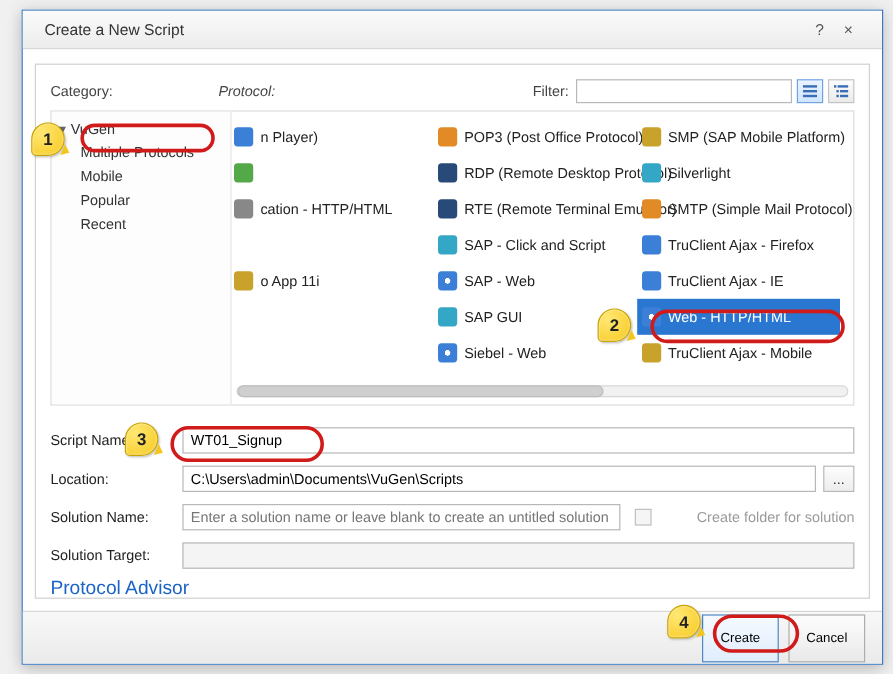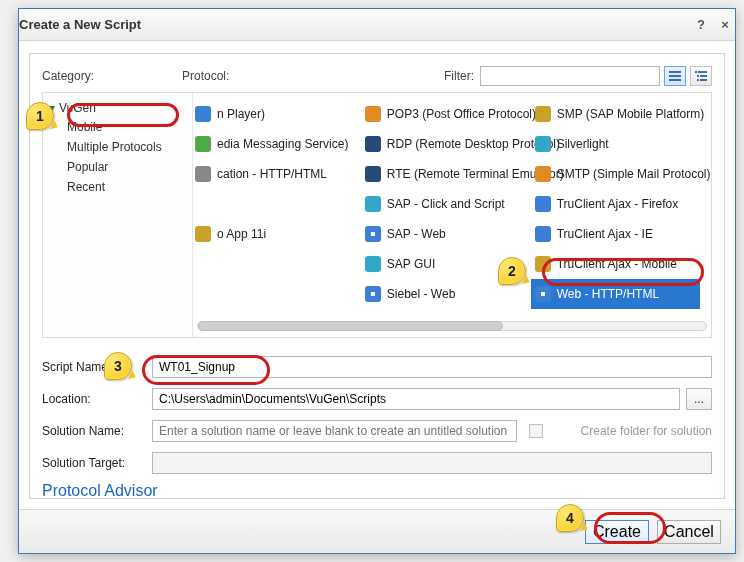--- a/index.html
+++ b/index.html
@@ -3,30 +3,30 @@
 <meta charset="utf-8">
 <style>
   * { box-sizing: border-box; font-family: "Segoe UI", Tahoma, sans-serif; }
   body { margin: 0; background: #e8e8e8; }
   .stage { position: relative; width: 744px; height: 562px; background: #f0f0f0; overflow: hidden; }
   .dialog {
     position: absolute; left: 18px; top: 8px; width: 718px; height: 546px;
     background: #fff; border: 1px solid #3a78c4; box-shadow: 0 3px 12px rgba(0,0,0,.25);
   }
   .titlebar {
-    height: 32px; display: flex; align-items: center; padding: 0 0;
+    height: 32px; display: flex; align-items: center; padding: 0 18px;
     background: linear-gradient(#fbfbfb,#ececec); border-bottom: 1px solid #d7d7d7;
-    font-size: 13px; color: #333; font-weight: bold;
+    font-size: 13px; color: #333;
   }
   .titlebar .title { flex: 1; }
   .tb-btn { width: 20px; height: 18px; margin-left: 4px; display:flex; align-items:center; justify-content:center; color:#555; font-size:13px; cursor:pointer; }
   .content { position:absolute; left:10px; top:44px; right:10px; bottom:54px; border:1px solid #d0d0d0; background:#fff; padding:12px 12px 8px 12px; }
   .toplabels { display:flex; align-items:center; font-size:12px; color:#444; margin-bottom:6px; }
   .toplabels .lbl-cat { width: 140px; }
-  .toplabels .lbl-proto { flex:1; }
+  .toplabels .lbl-proto { flex:1;font-style:italic; }
   .toplabels .lbl-filter { margin-right:6px;margin-left:48px; }
   .filter-input { width: 180px; height:20px; border:1px solid #b7b7b7; padding:1px 4px; font-size:12px; }
   .view-btn { width:22px; height:20px; border:1px solid #c4c4c4; background:linear-gradient(#fdfdfd,#eaeaea); margin-left:4px; display:flex; align-items:center; justify-content:center; cursor:pointer; }
   .view-btn.active { border-color:#6fa4e0; background:linear-gradient(#eaf3ff,#d2e6ff); }
   .panes { display:flex; border:1px solid #dcdcdc; height:246px; position:relative; overflow:hidden;}
   .cat-pane { width:150px; border-right:1px solid #e6e6e6; background:#fdfdfd; padding:6px 0; font-size:12px; color:#333; }
   .cat-root { display:flex; padding:2px 6px; cursor:pointer; }
   .cat-root .arrow { width:10px; color:#666; }
   .cat-item { padding:3px 6px 3px 24px; cursor:pointer; white-space:nowrap; }
   .cat-item.sel { background:#d6e9fb; font-weight:400; }
@@ -43,21 +43,21 @@
   .frow { display:flex; align-items:center; margin-bottom:10px; }
   .flabel { width:110px; color:#222; }
   .ftext { flex:1; height:22px; border:1px solid #b7b7b7; padding:2px 6px; font-size:12px; }
   .ftext.readonly { color:#c2410c; }
   .browse { width:26px; height:22px; border:1px solid #b7b7b7; background:linear-gradient(#fdfdfd,#ededed); margin-left:6px; display:flex;align-items:center;justify-content:center; cursor:pointer;}
   .disabled-text { color:#9a9a9a; }
   .chk { width:14px; height:14px; border:1px solid #c0c0c0; margin-right:6px; background:#f5f5f5; }
   .link { color:#1a63c7; cursor:pointer; font-size:16px; }
 
   .footer { position:absolute; left:0; right:0; bottom:0; height:44px; background:linear-gradient(#f8f8f8,#eaeaea); border-top:1px solid #d7d7d7; display:flex; align-items:center; justify-content:flex-end; padding:0 14px; gap:8px; }
-  .btn { min-width:64px; height:24px; border:1px solid #adadad; background:linear-gradient(#fdfdfd,#e9e9e9); font-size:16px; cursor:pointer; }
+  .btn { min-width:64px; height:40px; border:1px solid #adadad; background:linear-gradient(#fdfdfd,#e9e9e9); font-size:11px; cursor:pointer; }
   .btn.primary { border-color:#4f87c6; background:linear-gradient(#f5faff,#e0edfd); }
   .callout-pill { position:absolute; border:3px solid #d11a1a; border-radius:14px; pointer-events:none; }
   .num-badge { position:absolute; width:28px; height:28px; border-radius:50% 50% 50% 4px; background:radial-gradient(circle at 30% 30%, #ffe873, #f7c81e); border:1px solid #c9a400; box-shadow: inset 0 0 2px rgba(255,255,255,.8), 1px 1px 2px rgba(0,0,0,.25); display:flex; align-items:center; justify-content:center; font-size:14px; font-weight:600; color:#222; pointer-events:none; }
   .num-badge::after { content:""; position:absolute; right:-5px; bottom:-2px; width:0;height:0; border-left:6px solid #f4c51c; border-top:5px solid transparent; border-bottom:5px solid transparent; transform:rotate(25deg); }
 
   
   .c-blue{background:#3b7fd6;} .c-green{background:#53a947;} .c-orange{background:#e28b26;} .c-cyan{background:#34a6c6;} .c-navy{background:#274a78;} .c-teal{background:#2e9a86;} .c-gold{background:#c8a22b;} .c-grey{background:#888;} .c-globe{background:radial-gradient(circle,#fff 20%,#3b7fd6 22%);}
 </style>
 </head>
 <body>
@@ -96,35 +96,34 @@
             </svg>
         </span>
       </div>
 
       <div class="panes">
         <div class="cat-pane">
           <div class="cat-root">
             <span class="arrow">▾</span>
             <span>VuGen</span>
           </div>
+          <div class="cat-item">Multiple Protocols</div>
           <div class="cat-item">Mobile</div>
-          <div class="cat-item">Multiple Protocols</div>
           <div class="cat-item">Popular</div>
           <div class="cat-item">Recent</div>
         </div>
 
         <div class="proto-pane">
           <div class="proto-col" style="margin-left:-6px;">
             <div class="proto-row">
                 <span class="pico c-blue"></span>
                 <span>n Player)</span>
               </div>
             <div class="proto-row">
                 <span class="pico c-green"></span>
-                <span>edia Messaging Service)</span>
               </div>
             <div class="proto-row">
                 <span class="pico c-grey"></span>
                 <span>cation - HTTP/HTML</span>
               </div>
             <div class="proto-row">
                 <span></span>
               </div>
             <div class="proto-row">
                 <span class="pico c-gold"></span>
@@ -174,28 +173,28 @@
                 <span class="pico c-orange"></span>
                 <span>SMTP (Simple Mail Protocol)</span>
               </div>
             <div class="proto-row">
                 <span class="pico c-blue"></span>
                 <span>TruClient Ajax - Firefox</span>
               </div>
             <div class="proto-row">
                 <span class="pico c-blue"></span>
                 <span>TruClient Ajax - IE</span>
-              </div>
-            <div class="proto-row">
-                <span class="pico c-gold"></span>
-                <span>TruClient Ajax - Mobile</span>
               </div>
             <div class="proto-row sel">
                 <span class="pico c-globe"></span>
                 <span>Web - HTTP/HTML</span>
+              </div>
+            <div class="proto-row">
+                <span class="pico c-gold"></span>
+                <span>TruClient Ajax - Mobile</span>
               </div>
           </div>
 
           <div class="scroll-shade">
             <div class="track">
                 <div class="thumb"></div>
               </div>
           </div>
         </div>
       </div>

